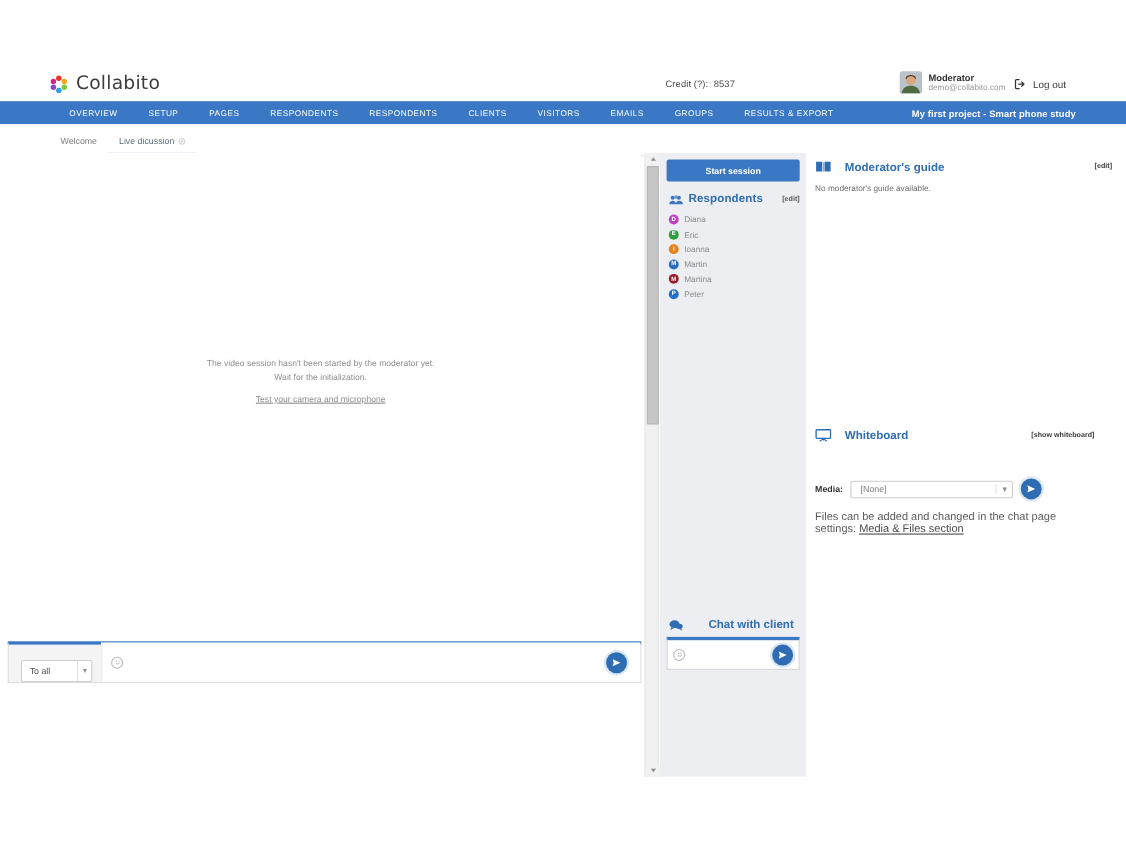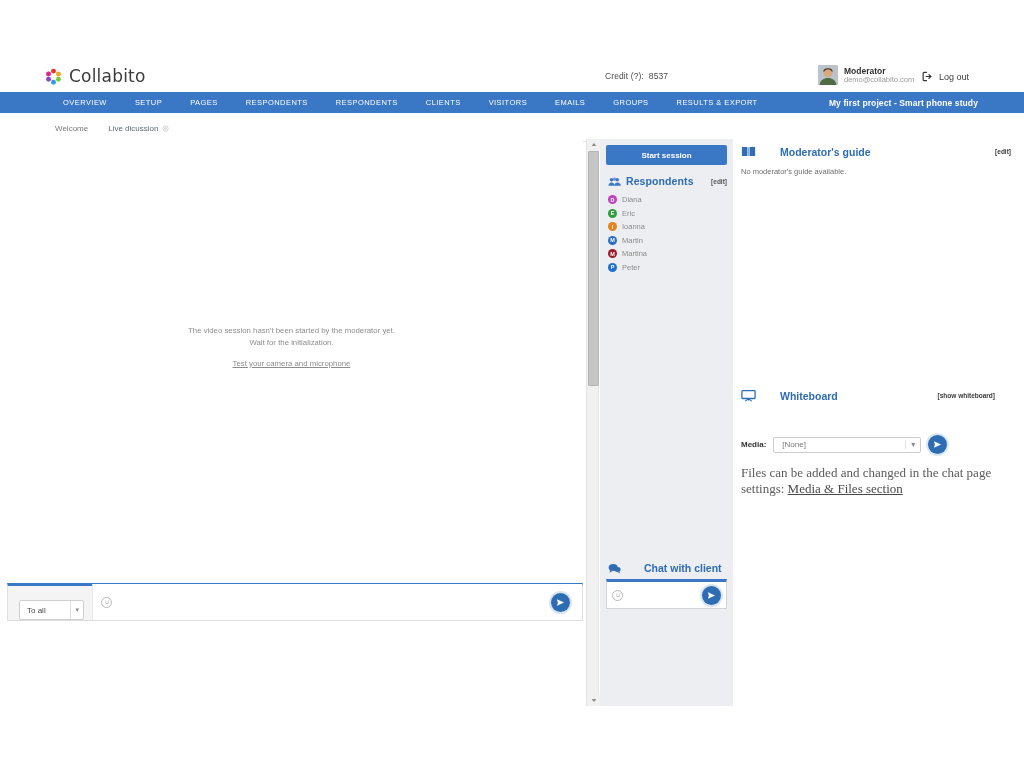--- a/index.html
+++ b/index.html
@@ -192,21 +192,21 @@
     display: flex; align-items: center; padding: 0 5px; position: relative;
   }
   .chat-box .send-btn { position: absolute; right: 5px; }
 
   
   .right-panel {
     position: absolute; left: 733px; top: 139px; width: 291px; height: 567px;
     background: #ffffff;
   }
   .rp-section { padding: 6px 13px 0 8px; }
-  .rp-head { display: flex; align-items: center; gap: 24px; }
+  .rp-head { display: flex; align-items: center; gap: 12px; }
   .rp-icon { width: 15px; height: 13px; display: block; flex: none; }
   .rp-title { font-size: 10.5px; color: #2e6db4; font-weight: bold; flex: 1; }
   .rp-action { font-size: 6.5px; color: #3a3a3a; font-weight: bold; cursor: pointer; }
   .rp-note { font-size: 7.5px; color: #6e6e6e; margin-top: 9px; }
 
   .wb-section { position: absolute; left: 0; top: 250px; width: 291px; padding: 0 29px 0 8px; }
   .media-row { display: flex; align-items: center; gap: 7px; margin-top: 33px; }
   .media-label { font-size: 8px; color: #333; font-weight: bold; }
   .media-select {
     flex: 1; height: 16px; background: #fff; border: 1px solid #cdcdcd;
@@ -214,21 +214,21 @@
     justify-content: space-between; padding: 0 5px 0 8px;
     font-size: 8px; color: #7a7a7a; cursor: pointer; max-width: 148px;
   }
   .media-caret { color: #8a8a8a; font-size: 8px; border-left: 1px solid #e2e2e2; padding-left: 5px; }
   .media-send {
     width: 19px; height: 19px; border-radius: 50%; background: #2e6db4;
     display: flex; align-items: center; justify-content: center; cursor: pointer;
     box-shadow: 0 0 0 2px rgba(46,109,180,.16);
   }
   .media-send svg { width: 9px; height: 9px; }
-  .files-note { font-size: 13px; color: #5b5b5b; margin-top: 11px; font-family: Liberation Serif, serif; }
+  .files-note { font-size: 10px; color: #5b5b5b; margin-top: 11px; }
   .files-note a { color: #4a4a4a; text-decoration: underline; cursor: pointer; }
 </style>
 </head>
 <body>
 
 <div class="page">
 
   <div class="topbar"></div>
 
   <div class="logo-wrap">

